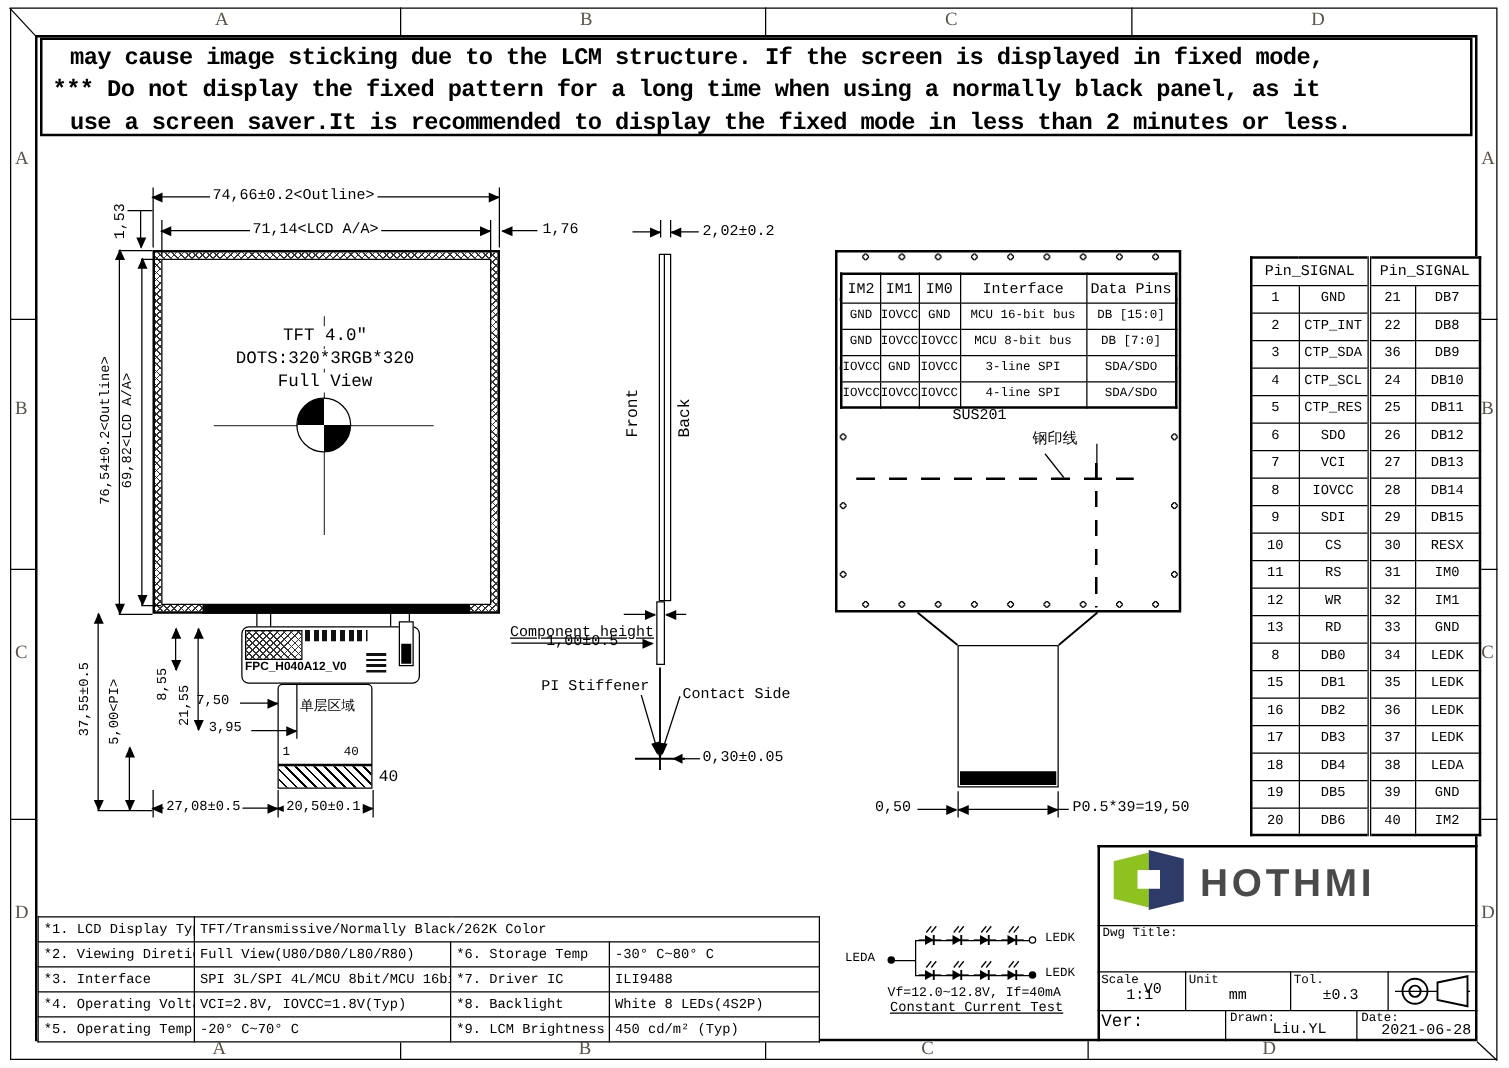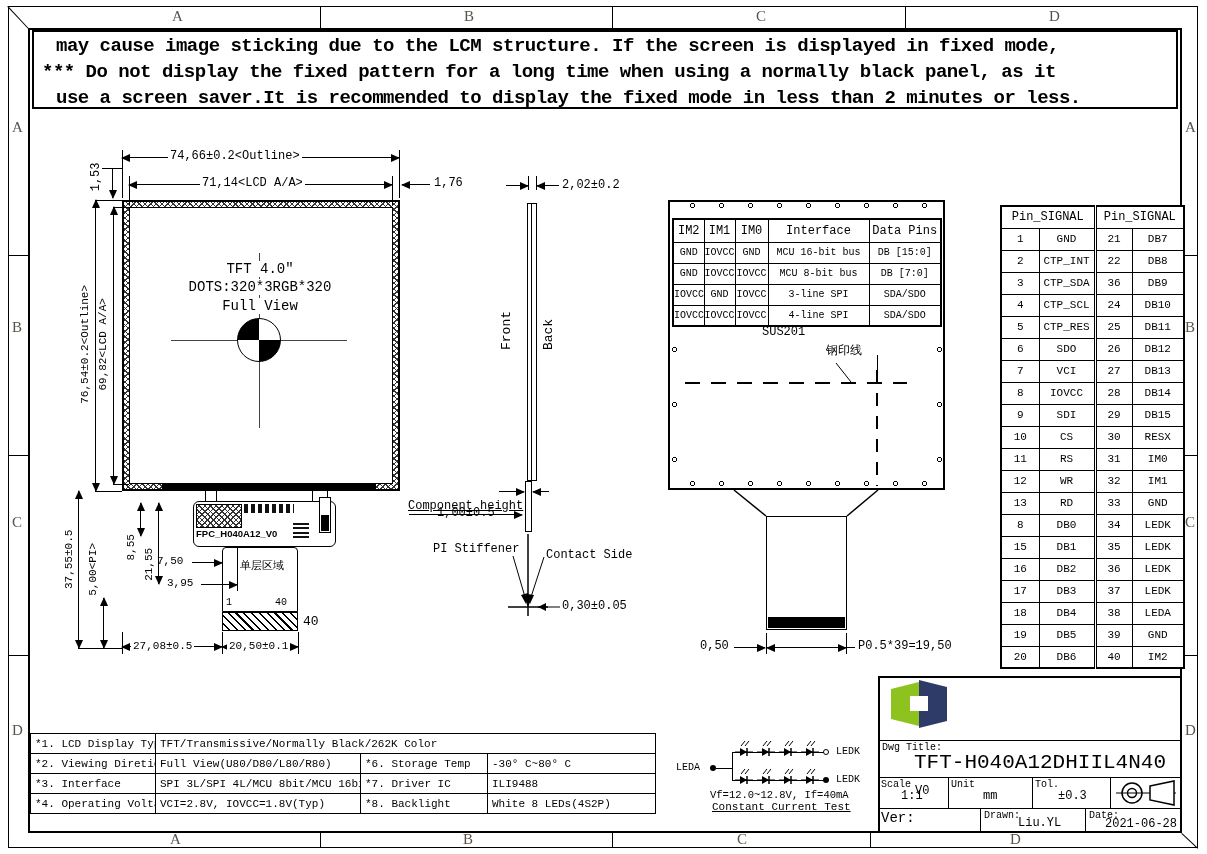--- a/index.html
+++ b/index.html
@@ -422,20 +422,26 @@
           <td>SPI 3L/SPI 4L/MCU 8bit/MCU 16bit</td>
           <td>*7. Driver IC</td>
           <td>ILI9488</td>
         </tr>
         <tr>
           <td>*4. Operating Voltage</td>
           <td>VCI=2.8V, IOVCC=1.8V(Typ)</td>
           <td>*8. Backlight</td>
           <td>White 8 LEDs(4S2P)</td>
         </tr>
+        <tr>
+          <td>*5. Operating Temp</td>
+          <td>-20° C~70° C</td>
+          <td>*9. LCM Brightness</td>
+          <td>450 cd/m²  (Typ)</td>
+        </tr>
       </tbody>
   </table>
 
   <div class="lbl" style="left:676px;top:762px;font-size:10px">LEDA</div>
   <div class="abs" style="left:710px;top:765px;width:6px;height:6px;background:#000;border-radius:50%"></div>
   <div class="hl" style="left:716px;top:768px;width:16px"></div>
   <div class="vl" style="left:732px;top:752px;height:28px"></div>
   <div class="hl" style="left:732px;top:752px;width:92px"></div>
   <div class="hl" style="left:732px;top:780px;width:92px"></div>
   <svg style="left:735px;top:740px" width="18" height="16" viewBox="0 0 18 16">
@@ -509,23 +515,23 @@
   <div class="vl" style="left:948px;top:777px;height:31px"></div>
   <div class="vl" style="left:1032px;top:777px;height:31px"></div>
   <div class="vl" style="left:1110px;top:777px;height:31px"></div>
   <div class="vl" style="left:980px;top:808px;height:25px"></div>
   <div class="vl" style="left:1085px;top:808px;height:25px"></div>
 
   <svg style="left:888px;top:680px" width="62" height="48" viewBox="0 0 62 48">
     <polygon points="3,9 31,2 31,16 22,16 22,31 31,31 31,46 3,39" fill="#8dc21f"></polygon>
     <polygon points="59,7 31,0 31,16 40,16 40,31 31,31 31,48 59,41" fill="#2e3a68"></polygon>
   </svg>
+  <div class="logo-text" style="left:960px;top:689px">HOTHMI</div>
 
   <div class="lbl" style="left:882px;top:742px;font-size:10px">Dwg Title:</div>
-  <div class="lbl ctr" style="left:900px;top:751px;width:280px;font-size:21px">TFT-H040A12DHIIL4N40</div>
   <div class="lbl" style="left:881px;top:779px;font-size:10px">Scale</div>
   <div class="lbl" style="left:901px;top:790px">1:1</div>
   <div class="lbl" style="left:951px;top:779px;font-size:10px">Unit</div>
   <div class="lbl" style="left:983px;top:790px">mm</div>
   <div class="lbl" style="left:1035px;top:779px;font-size:10px">Tol.</div>
   <div class="lbl" style="left:1058px;top:790px">±0.3</div>
   <svg style="left:1116px;top:780px" width="62" height="26" viewBox="0 0 62 26">
     <line x1="0" y1="13" x2="60" y2="13" stroke="#000"></line>
     <circle cx="16" cy="13" r="10" fill="none" stroke="#000" stroke-width="1.5"></circle>
     <circle cx="16" cy="13" r="4.5" fill="none" stroke="#000" stroke-width="1.5"></circle>

